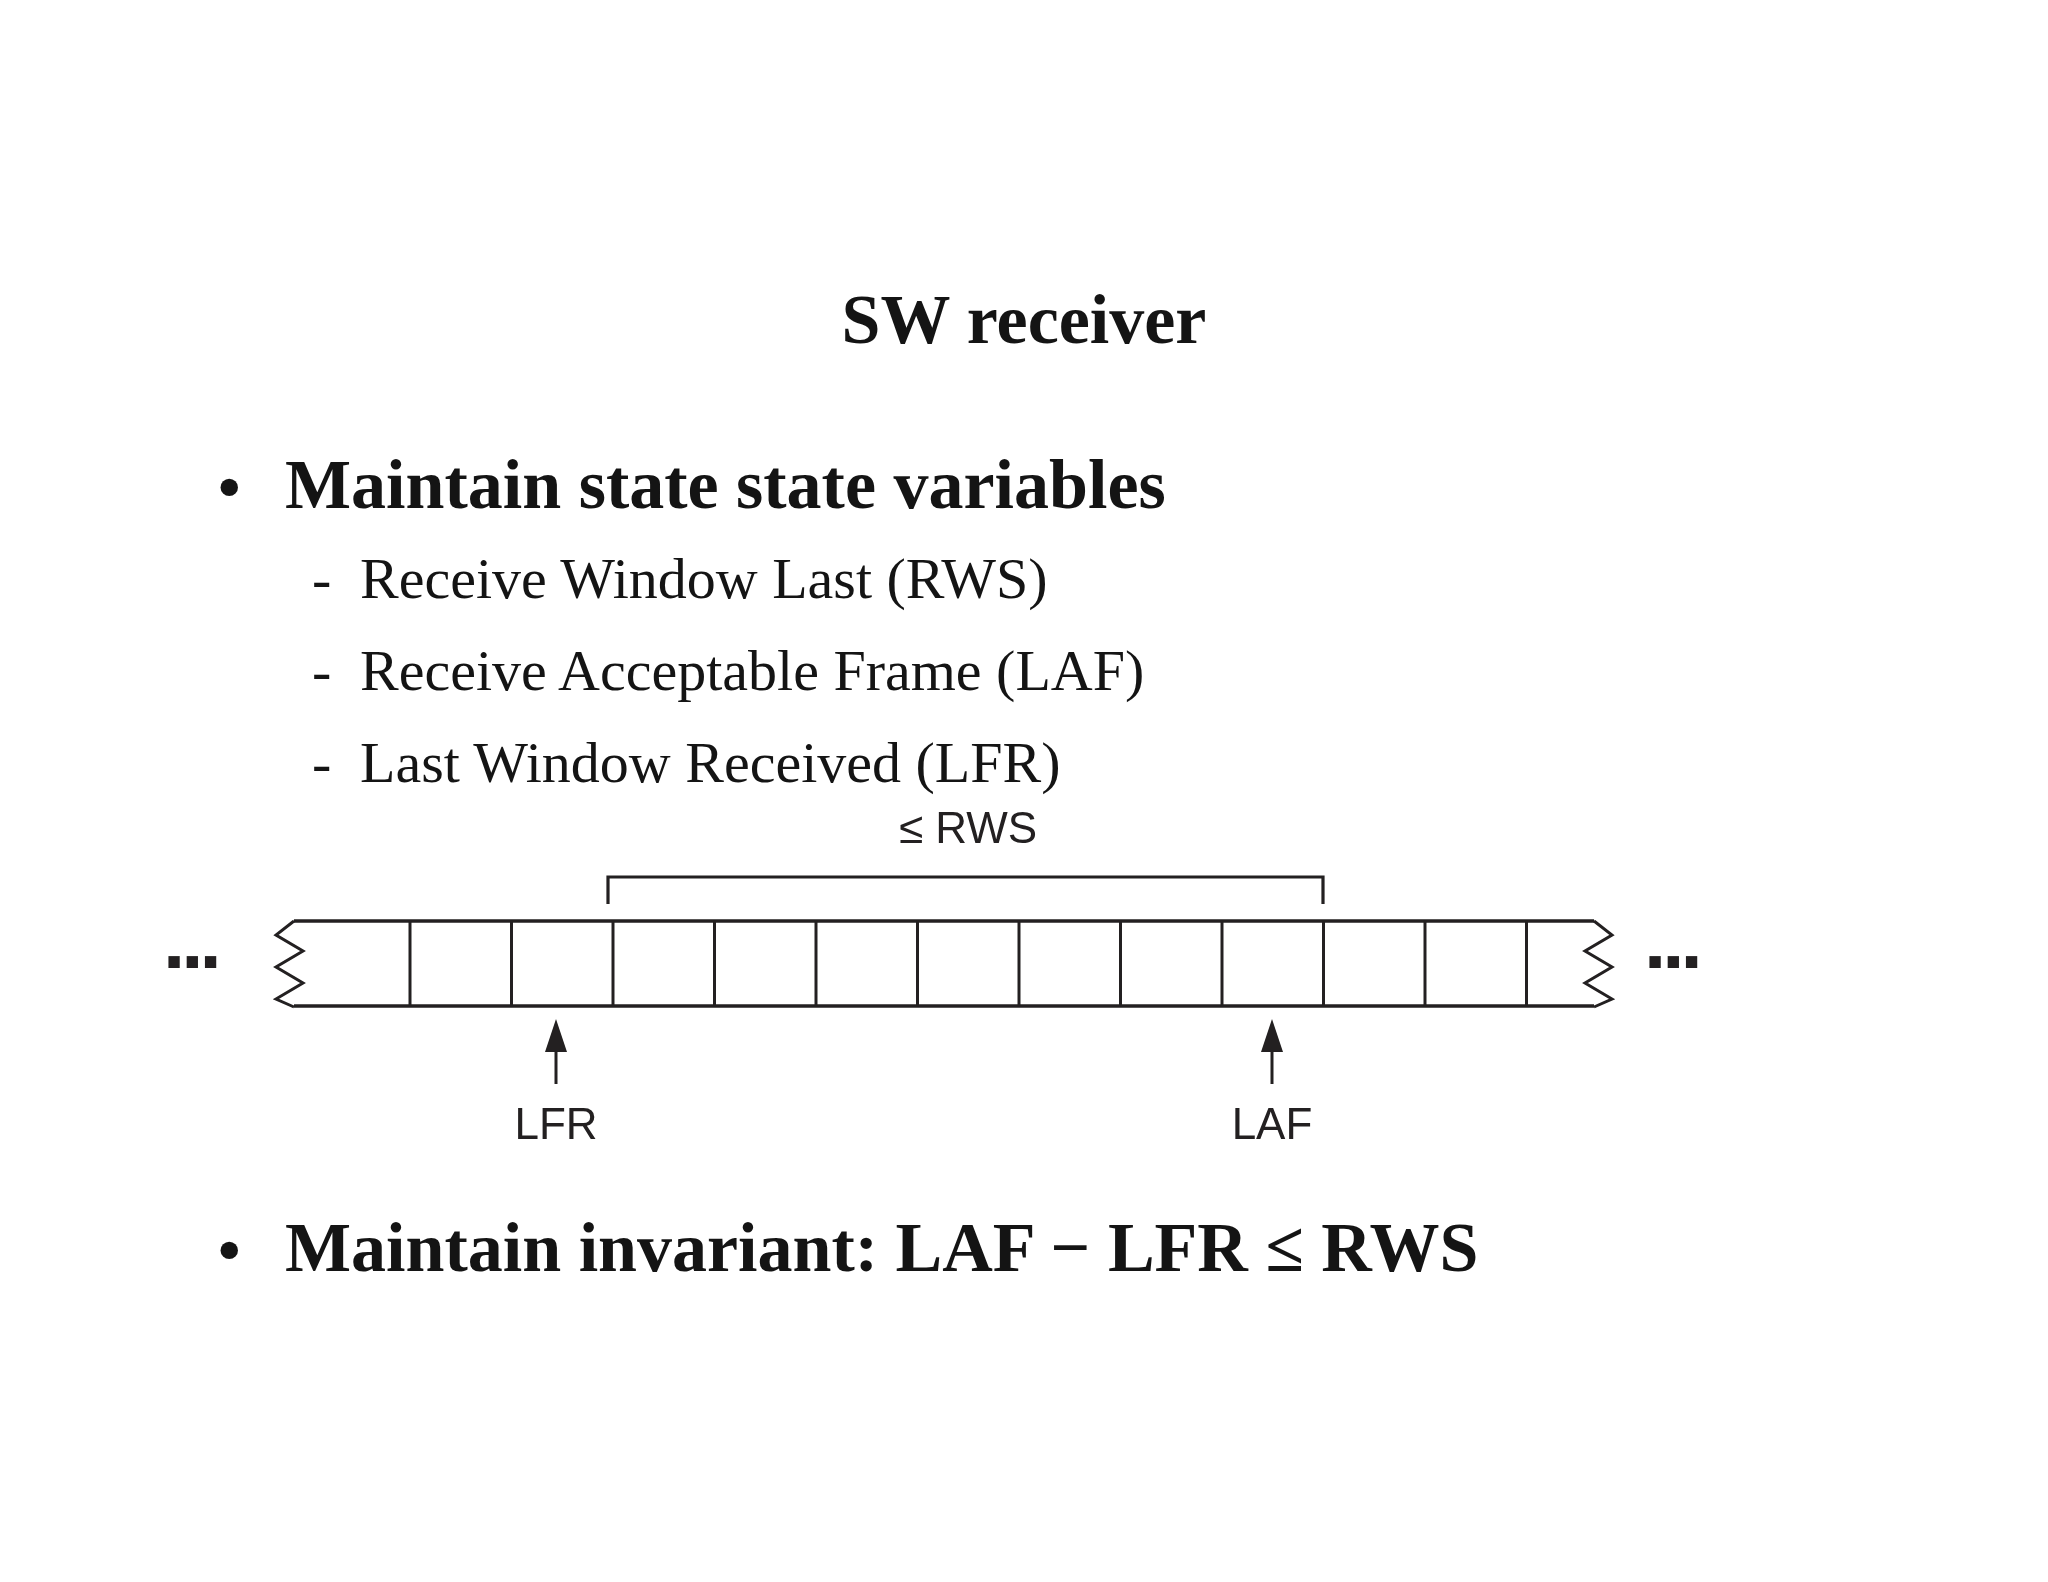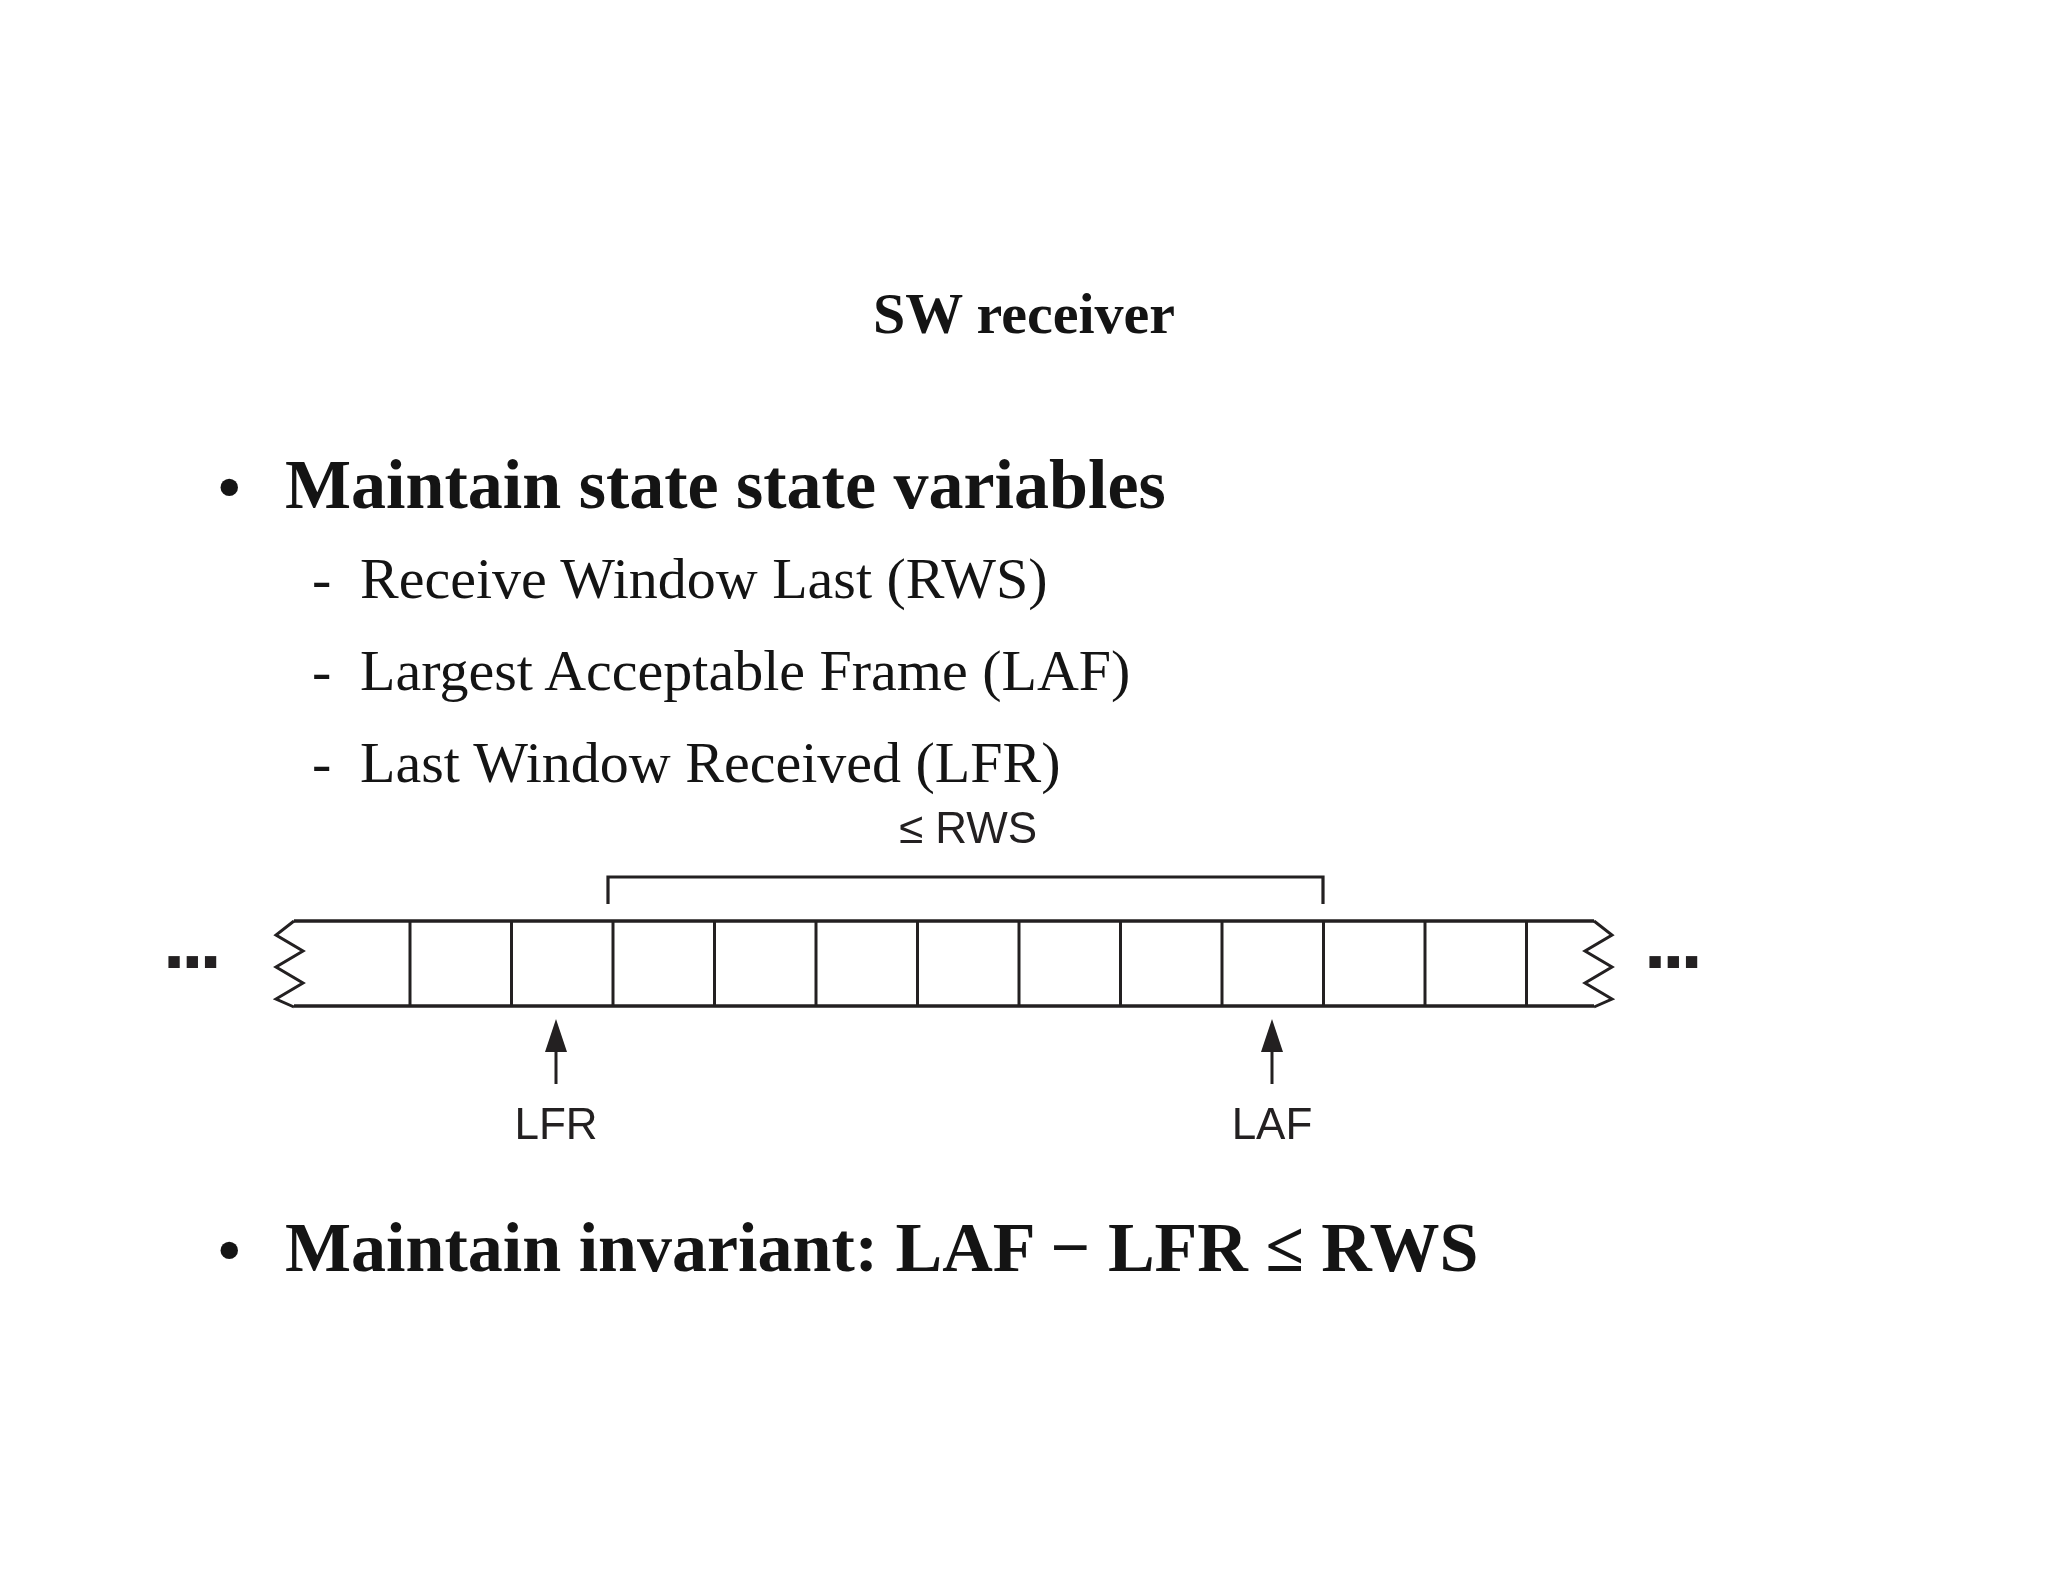--- a/index.html
+++ b/index.html
@@ -7,21 +7,21 @@
     position:relative;
     width:2048px;height:1582px;
     background:#ffffff;
     font-family:"Liberation Serif","DejaVu Serif",serif;
     color:#141414;
     overflow:hidden;
   }
   .title{
     position:absolute;top:285px;left:0;width:2048px;
     text-align:center;
-    font-size:58px;font-weight:700;line-height:1;
+    font-size:70px;font-weight:700;line-height:1;
     letter-spacing:0;
   }
   .bullet-row{
     position:absolute;left:218px;
     display:flex;align-items:baseline;
     font-size:70px;font-weight:700;line-height:1;
     white-space:nowrap;
   }
   .bullet-row .marker{
     display:inline-block;width:67px;
@@ -57,21 +57,21 @@
     <span class="marker">•</span>
     <span class="btext">Maintain state state variables</span>
   </div>
 
   <div class="sub-row" style="top:550px;">
     <span class="dash">-</span>
     <span>Receive Window Last (RWS)</span>
   </div>
   <div class="sub-row" style="top:642px;">
     <span class="dash">-</span>
-    <span>Largest Acceptable Frame (LAF)</span>
+    <span>Receive Acceptable Frame (LAF)</span>
   </div>
   <div class="sub-row" style="top:734px;">
     <span class="dash">-</span>
     <span>Last Window Received (LFR)</span>
   </div>
 
   <svg class="diagram-svg" viewBox="0 0 2048 1582">
 
     <text x="968" y="843" text-anchor="middle" class="dlabel">≤ RWS</text>
 

